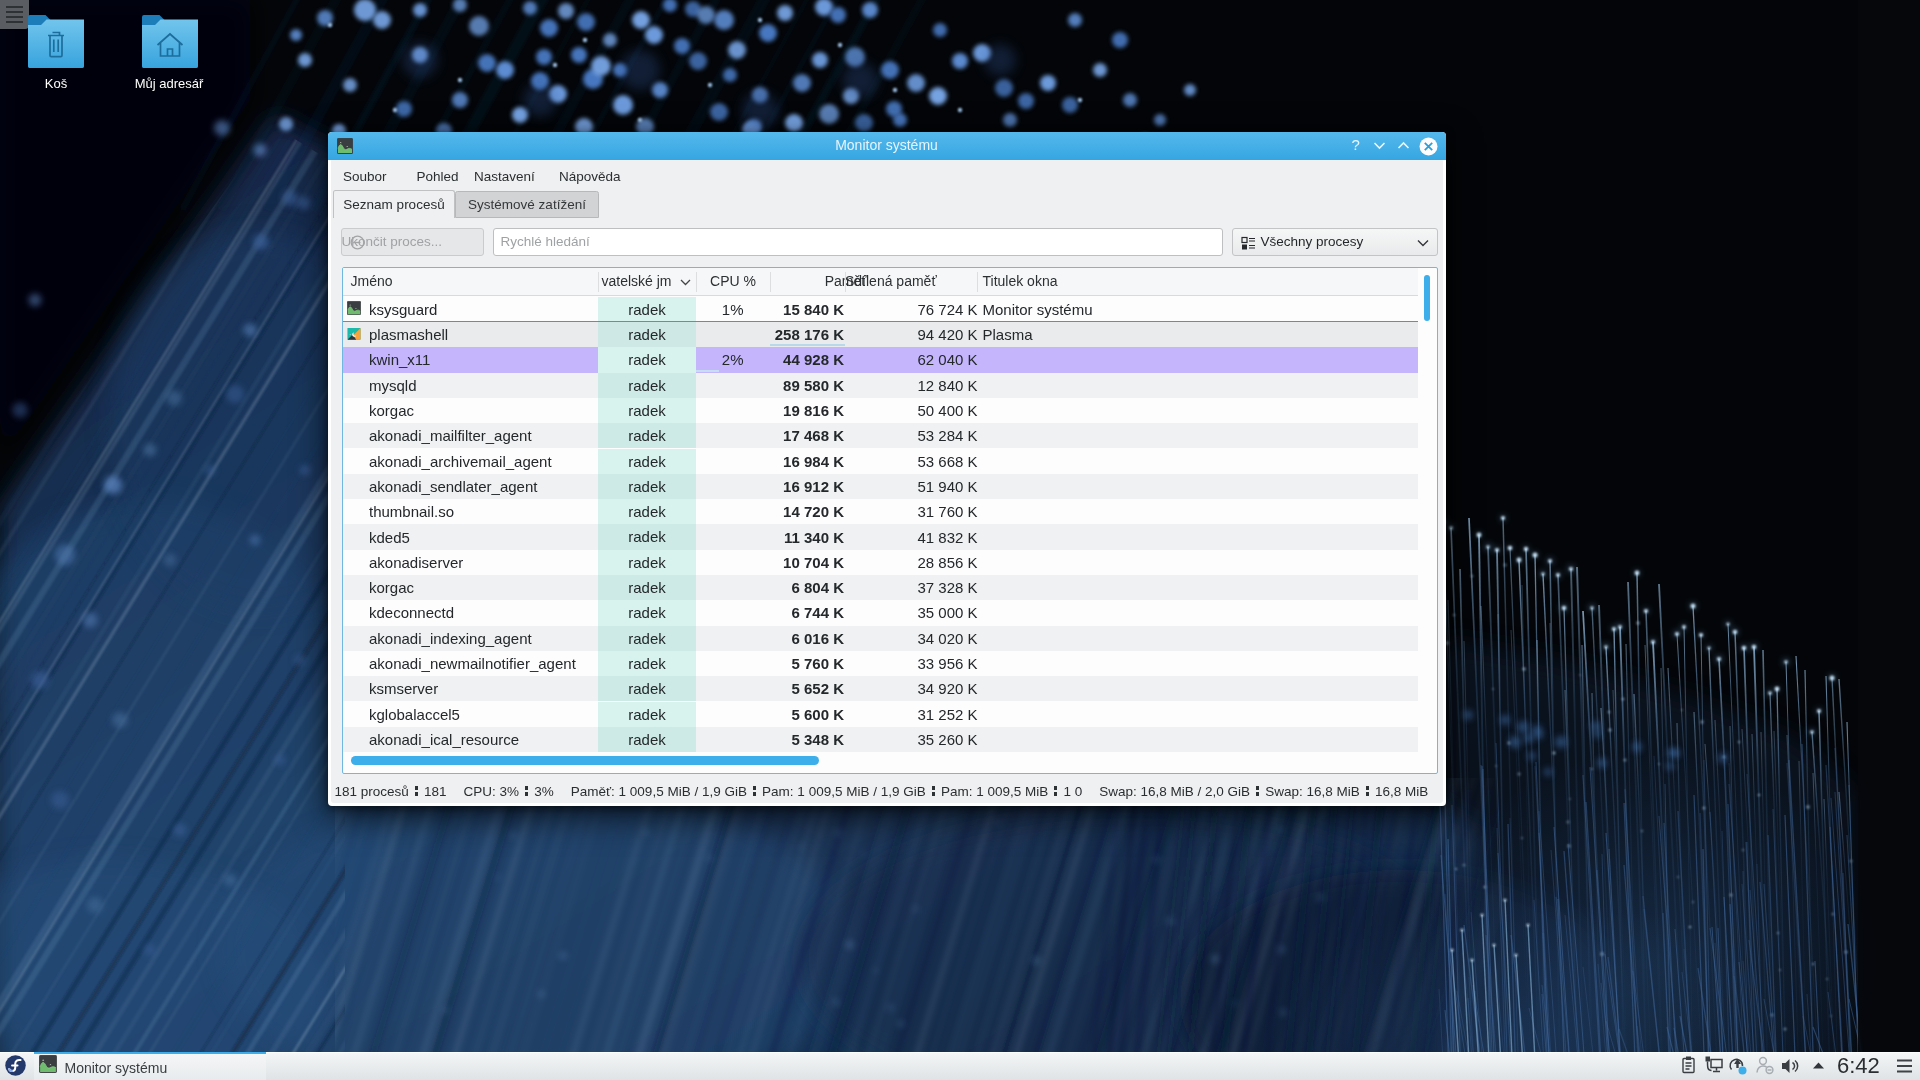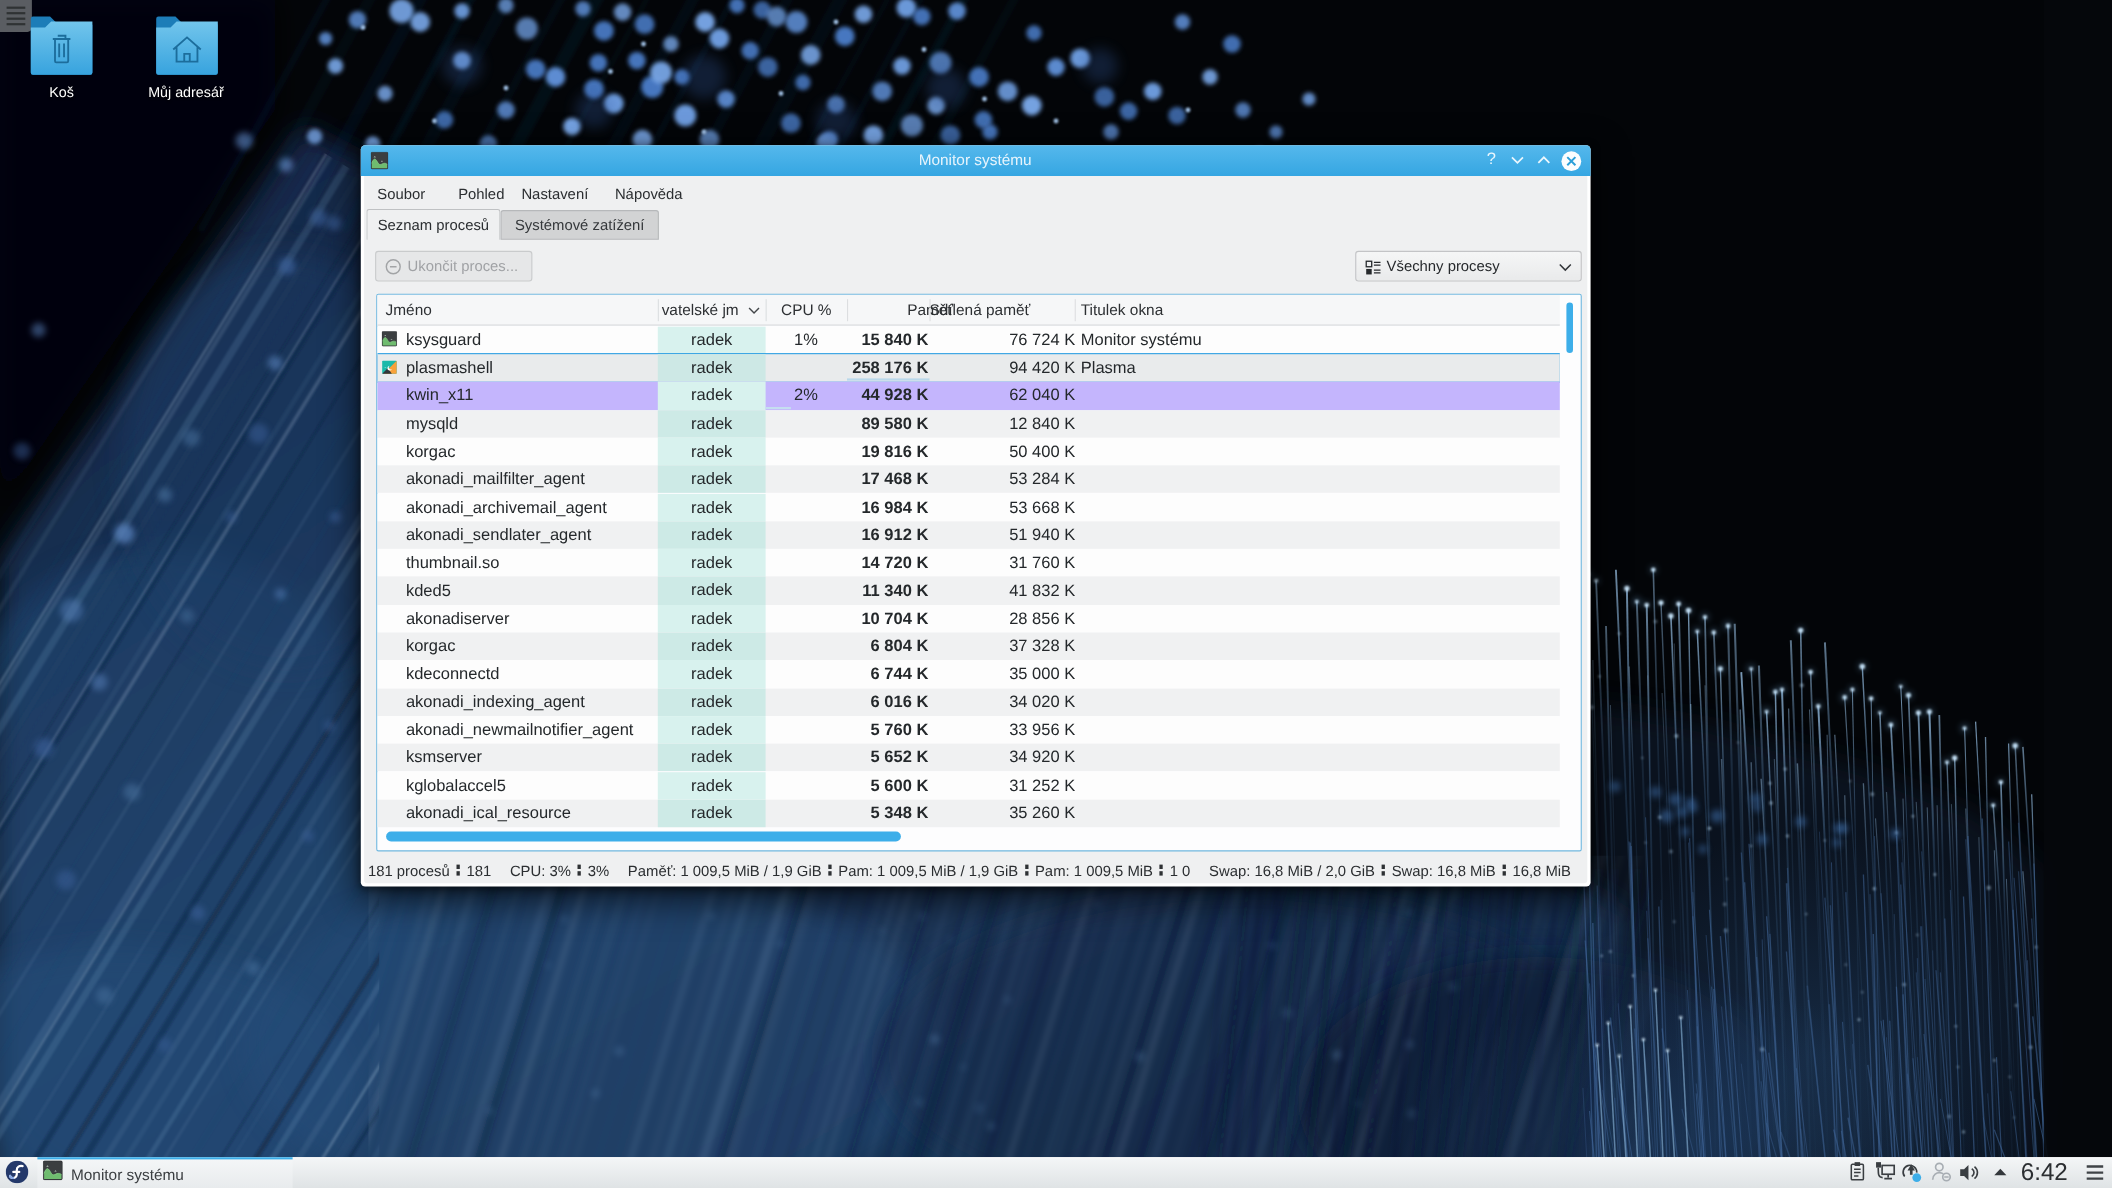--- a/index.html
+++ b/index.html
@@ -935,21 +935,22 @@
   <div id="content">
     <span class="menuitem" style="left:12.5px">Soubor</span>
     <span class="menuitem" style="left:86px">Pohled</span>
     <span class="menuitem" style="left:143.5px">Nastavení</span>
     <span class="menuitem" style="left:228.5px">Nápověda</span>
     <div id="tab1" class="tab">Seznam procesů</div>
     <div id="tab2" class="tab">Systémové zatížení</div>
     <div id="killbtn"><svg style="position:absolute;left:8px;top:6px" width="15" height="15" viewBox="0 0 15 15">
           <circle cx="7.5" cy="7.5" r="6.3" stroke="#a2a4a6" stroke-width="1.3" fill="none"></circle>
           <path d="M4.5,7.5 h6" stroke="#a2a4a6" stroke-width="1.3"></path>
-        </svg><span style="margin-left:29px">Ukončit proces...</span></div>
+        </svg><span style="">Ukončit proces...</span></div>
+    <div id="searchbox">Rychlé hledání</div>
     <div id="combo"><svg style="position:absolute;left:8px;top:6.5px" width="15" height="15" viewBox="0 0 15 15">
           <rect x="1" y="1.5" width="5" height="5" stroke="#26292c" stroke-width="1.2" fill="none"></rect>
           <rect x="1" y="8.5" width="5" height="5" fill="#26292c"></rect>
           <path d="M8,2.5 h6 M8,5 h6 M8,9.5 h6 M8,12 h6" stroke="#26292c" stroke-width="1.2"></path>
         </svg><span style="margin-left:28px">Všechny procesy</span>
     <svg style="position:absolute;right:8px;top:10px" width="12" height="8" viewBox="0 0 12 8">
           <path d="M1,1.5 L6,6.5 L11,1.5" stroke="#33363a" stroke-width="1.4" fill="none"></path>
         </svg></div>
     <div id="tframe">
       <div id="thead">

